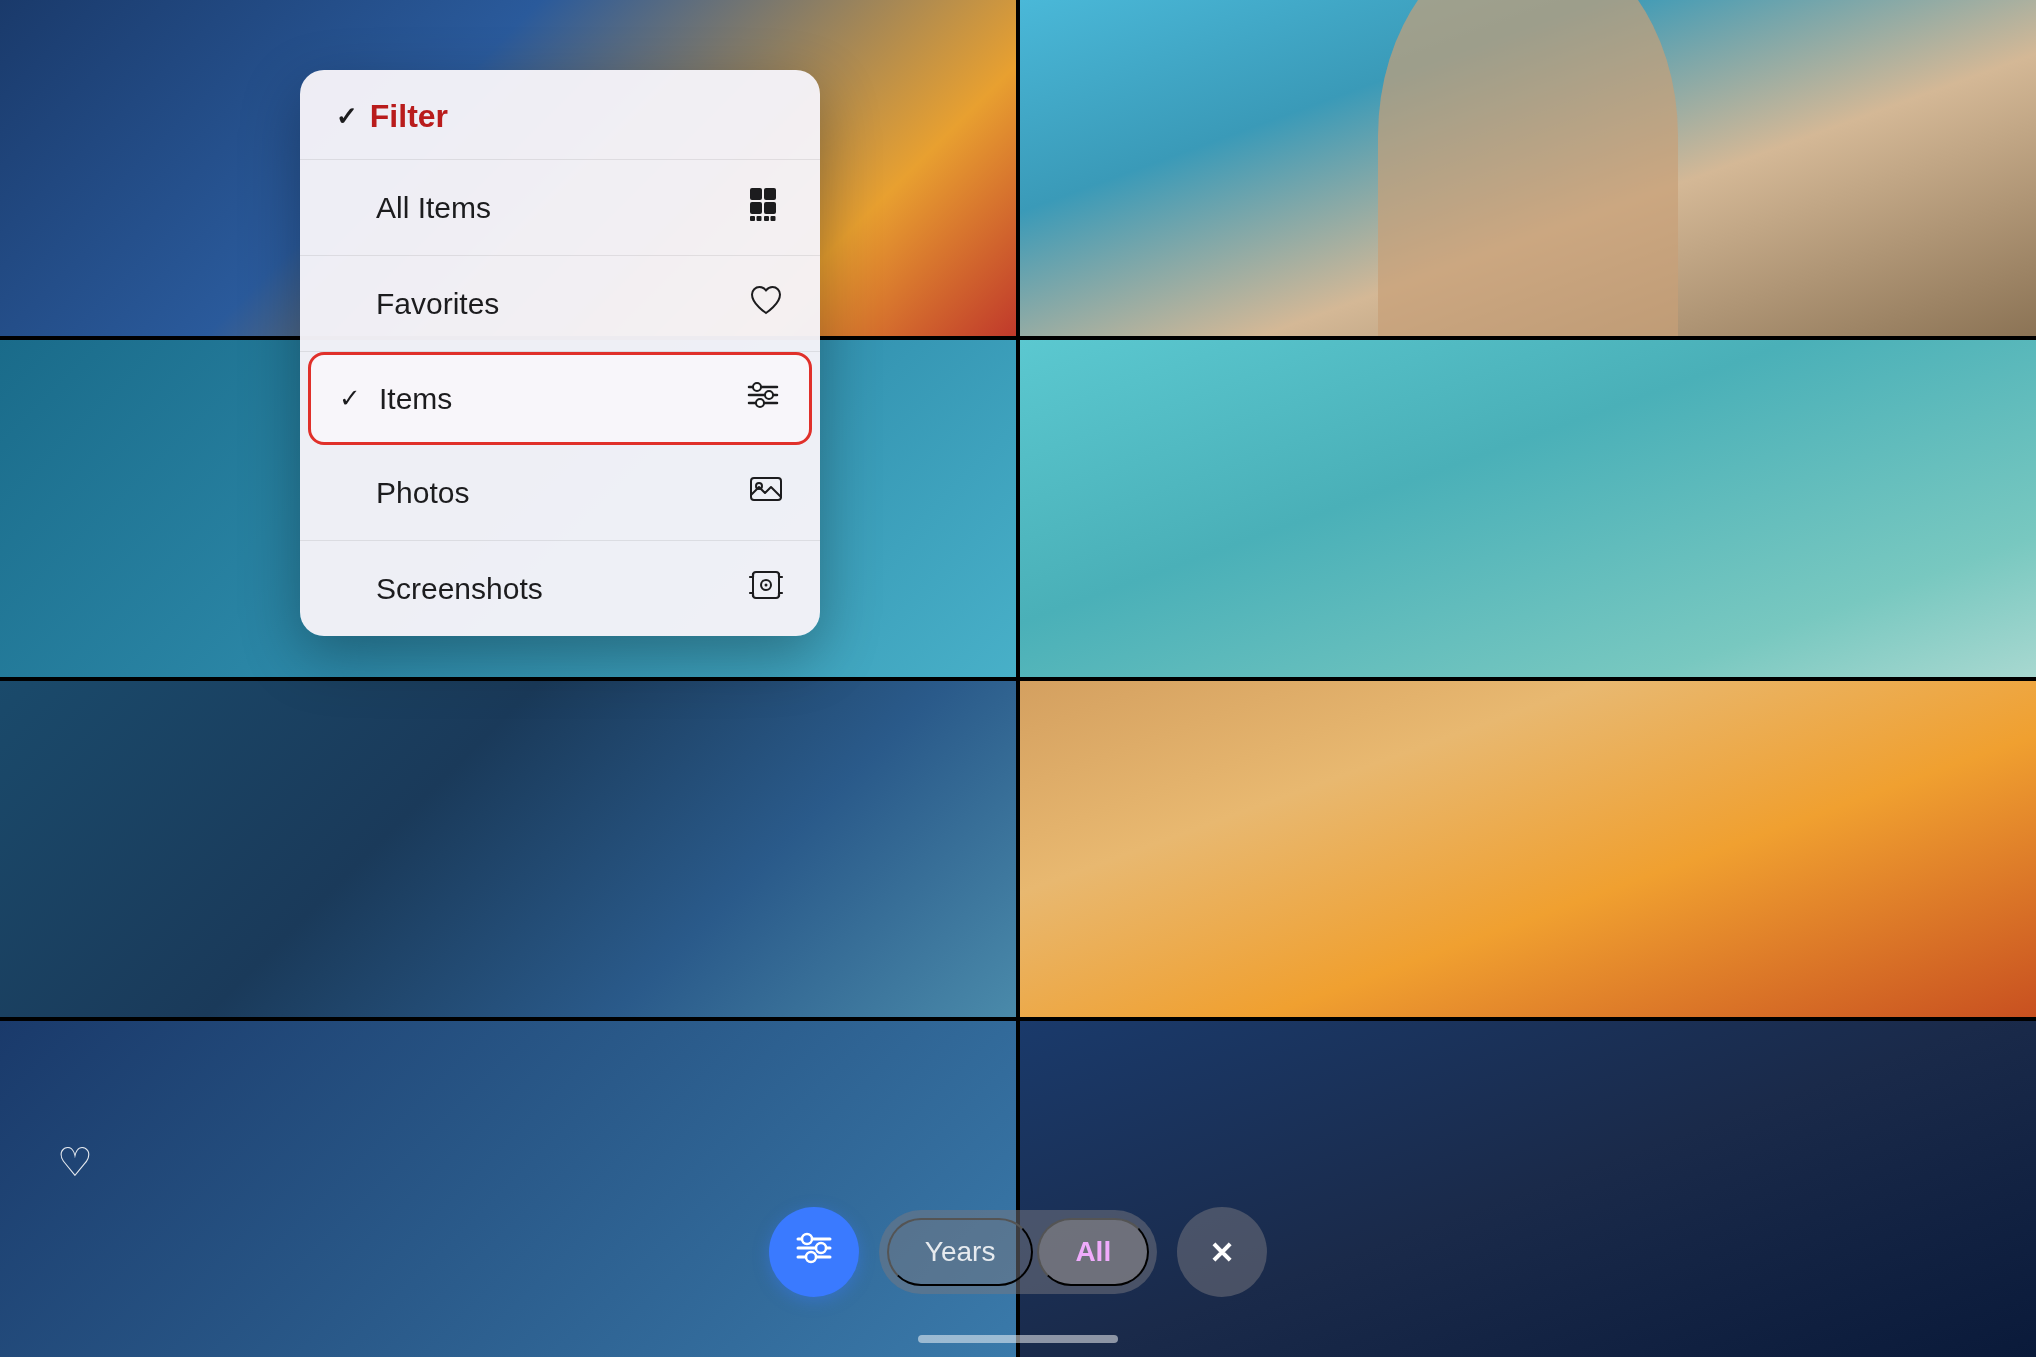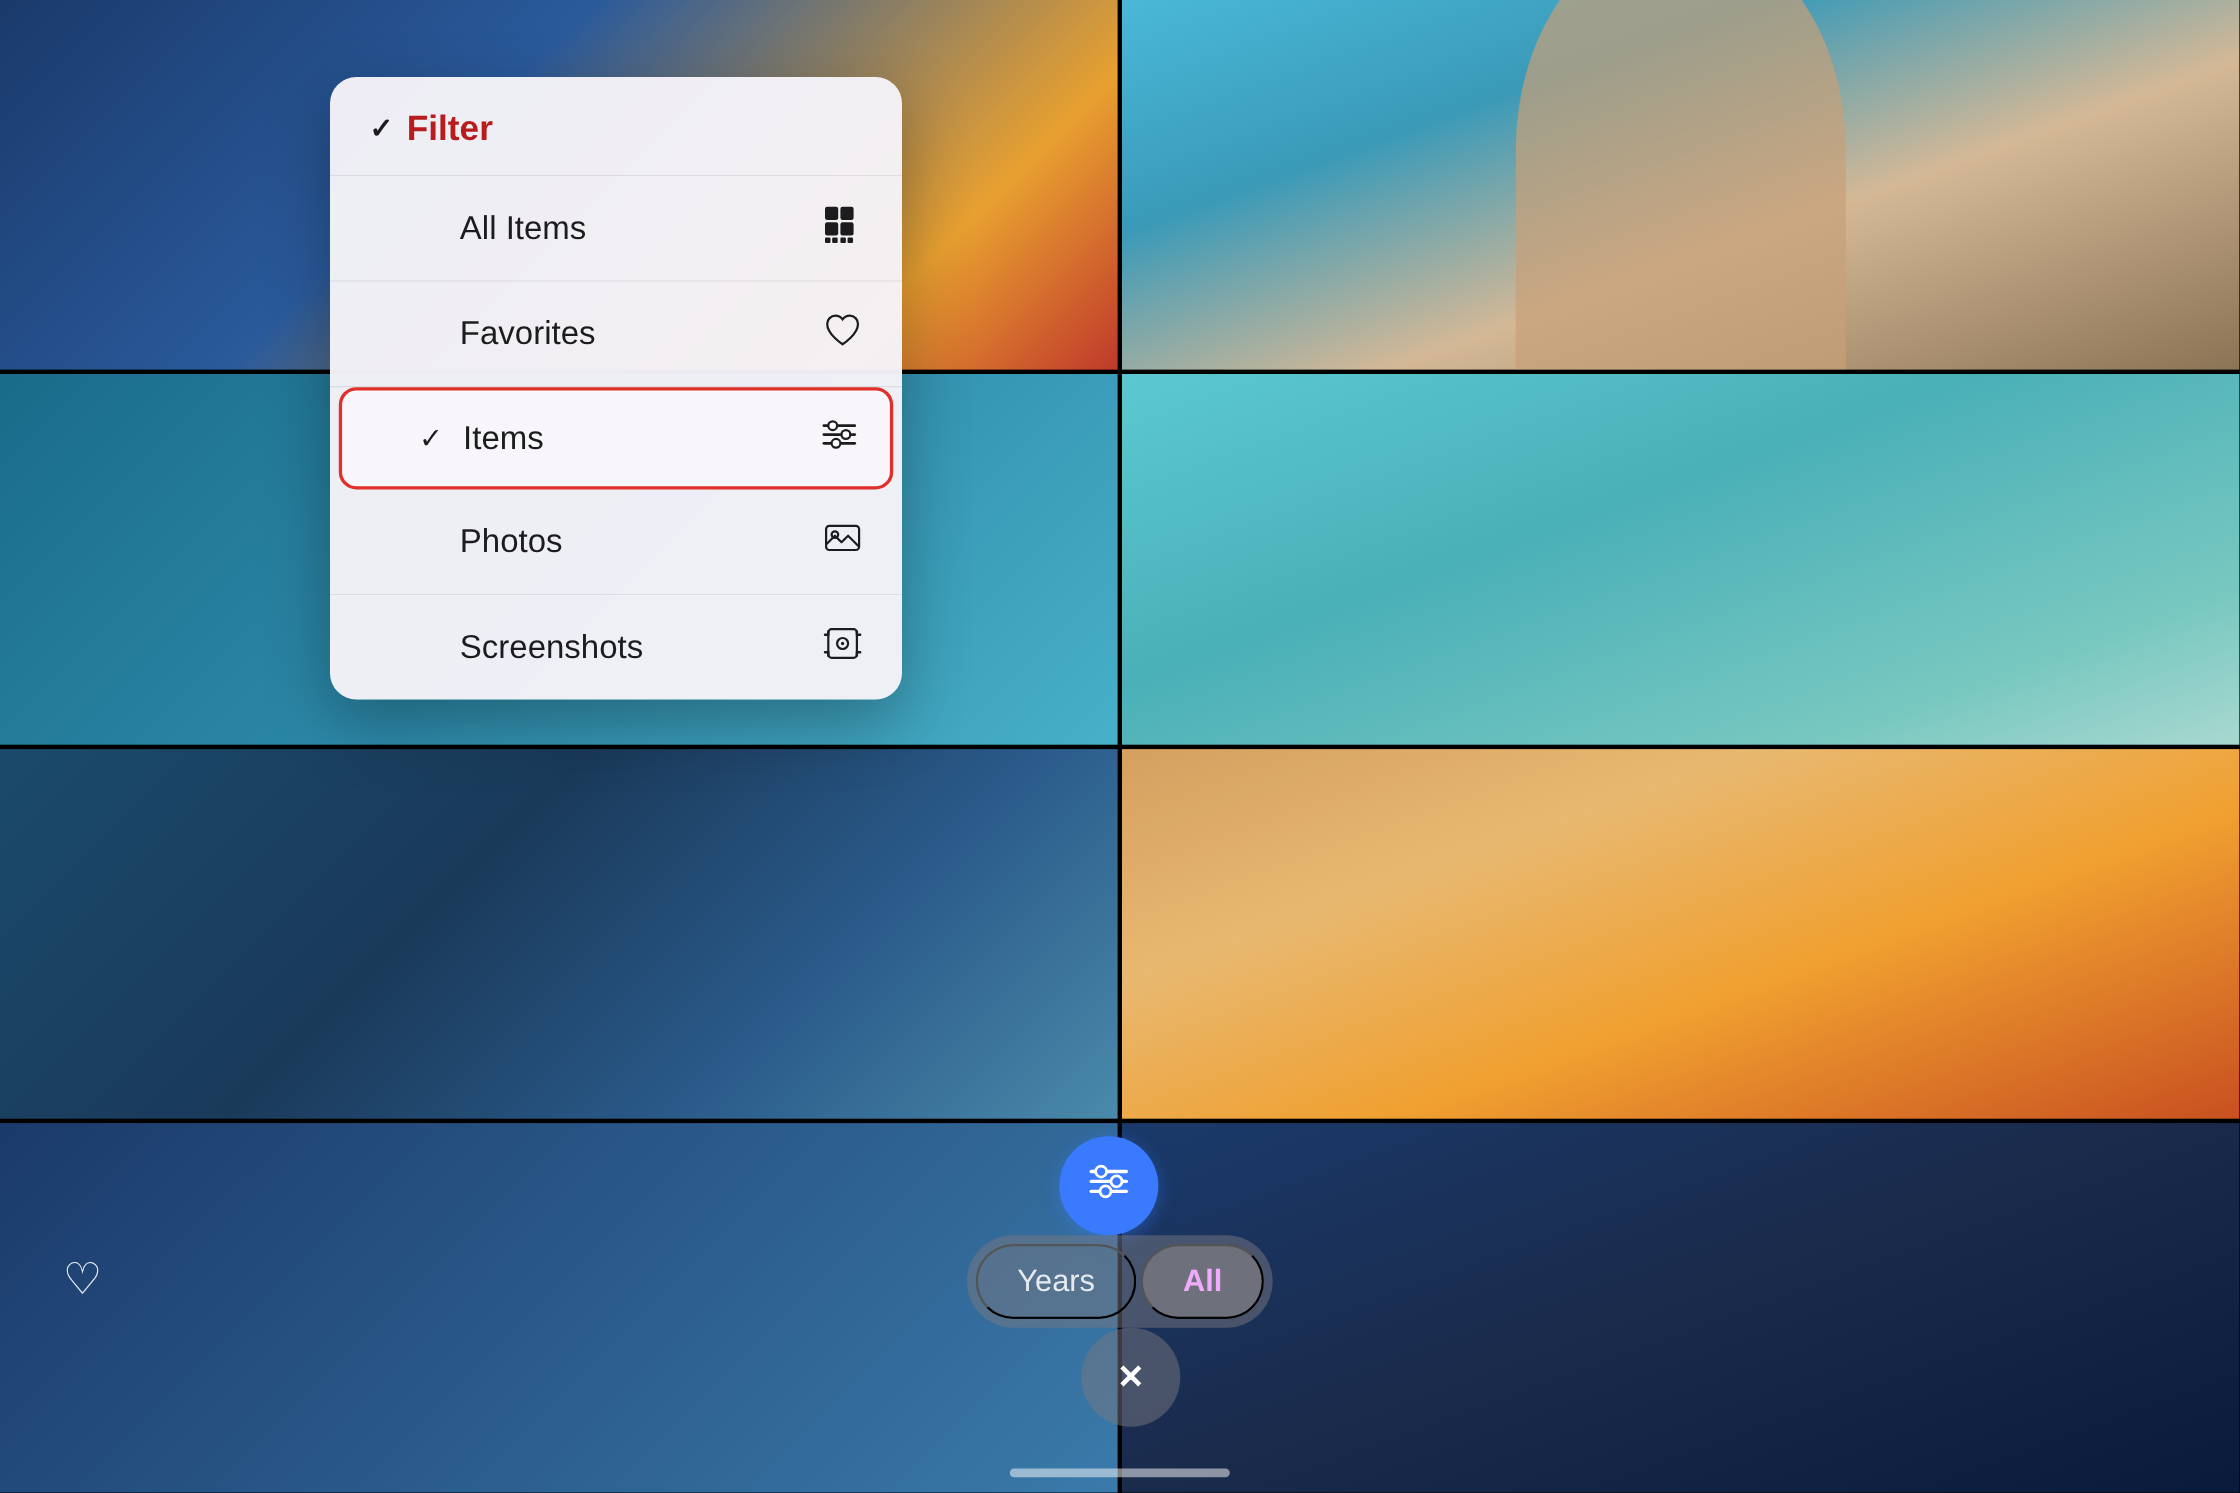--- a/index.html
+++ b/index.html
@@ -92,21 +92,20 @@
     }
 
     .filter-item:last-child {
       border-bottom: none;
     }
 
     .filter-item-left {
       display: flex;
       align-items: center;
       gap: 16px;
-      margin-left: 42px;
     }
 
     .filter-check {
       font-size: 26px;
       color: #1c1c1e;
       font-weight: 500;
       width: 24px;
     }
 
     .filter-label {
@@ -133,21 +132,20 @@
     .bottom-bar {
       position: absolute;
       bottom: 60px;
       left: 0;
       right: 0;
       display: flex;
       align-items: center;
       justify-content: center;
       gap: 0;
       z-index: 50;
-      flex-direction: column;
     }
 
     .filter-fab {
       width: 90px;
       height: 90px;
       border-radius: 50%;
       background: #3a7aff;
       display: flex;
       align-items: center;
       justify-content: center;

